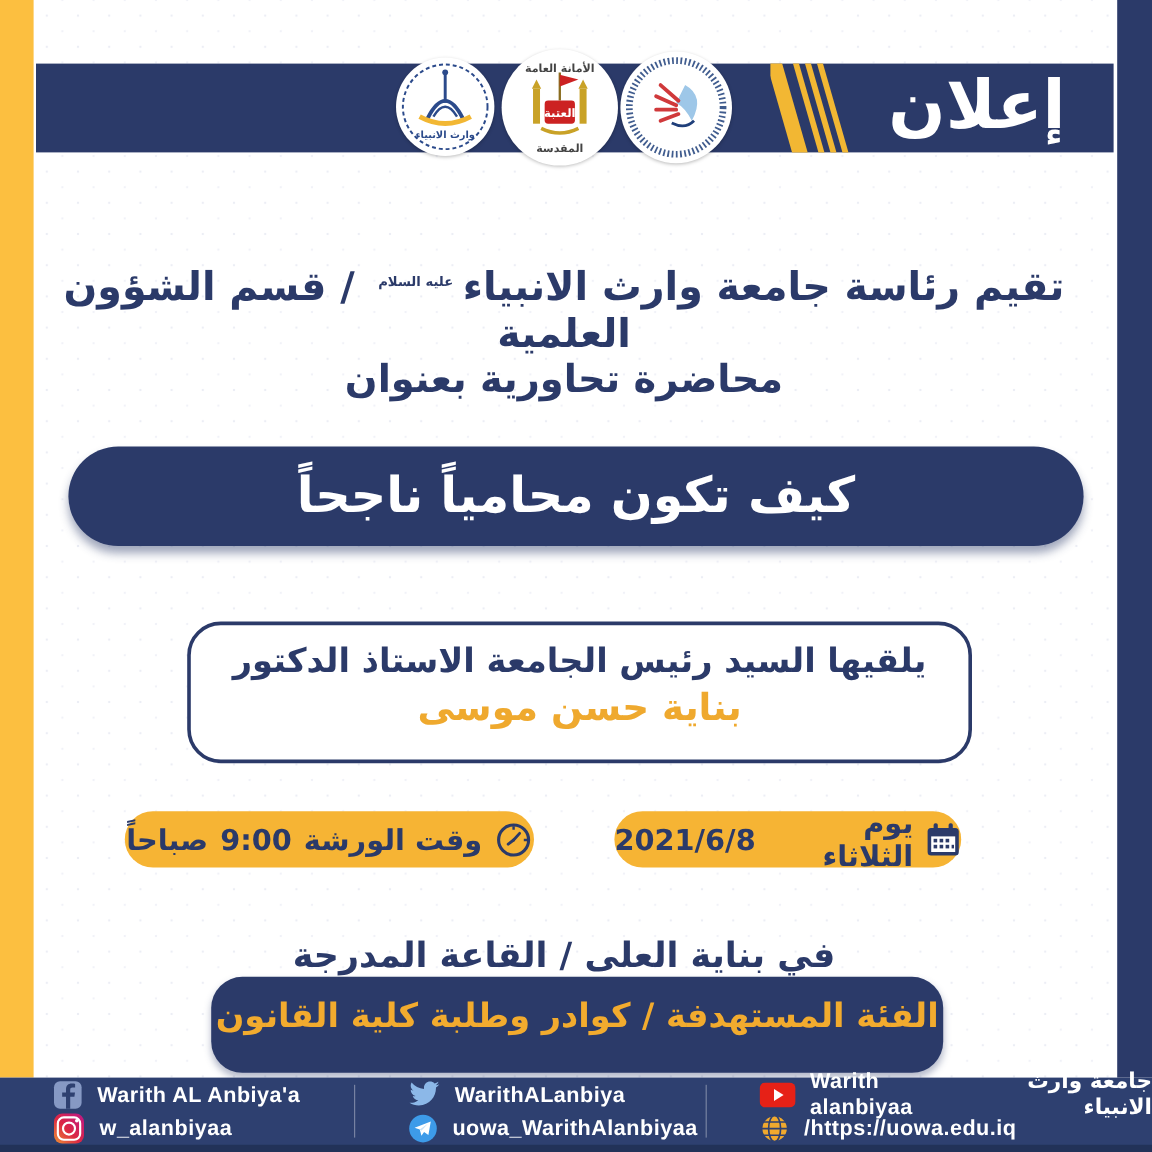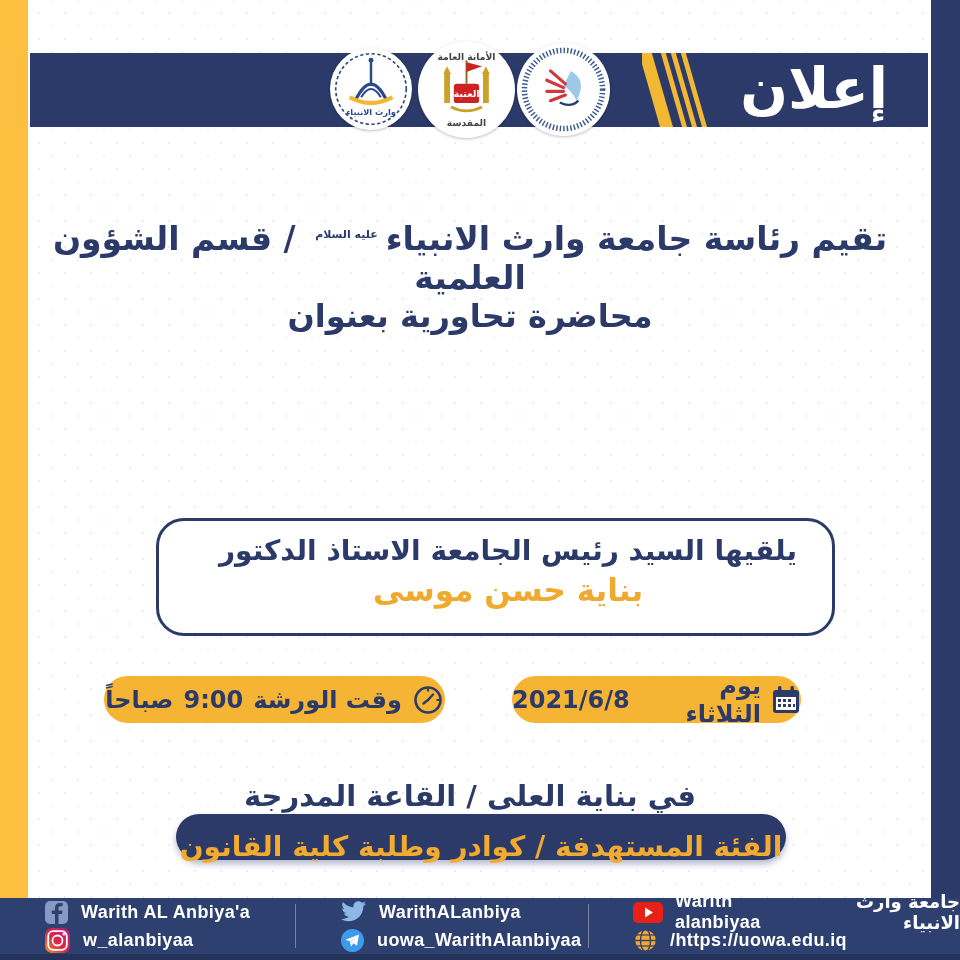--- a/index.html
+++ b/index.html
@@ -34,32 +34,32 @@
   
   .intro1{position:absolute;left:40px;right:60px;top:186px;text-align:center;direction:rtl;
     color:#2b3a69;font-size:33px;font-weight:bold;}
   .honorific{font-size:11px;font-weight:bold;vertical-align:super;margin:0 8px;}
   .intro2{position:absolute;left:40px;right:60px;top:281px;text-align:center;direction:rtl;
     color:#2b3a69;font-size:32px;font-weight:bold;margin-top:16px;}
   .title-pill{position:absolute;left:57px;top:372px;width:846px;height:83px;background:#2b3a69;
     border-radius:42px;box-shadow:0 6px 8px rgba(43,58,105,.45);
     color:#ffffff;font-size:41px;font-weight:bold;text-align:center;line-height:83px;direction:rtl;}
   .speaker-box{position:absolute;left:156px;top:518px;width:648px;height:112px;background:#ffffff;
-    border:3px solid #2b3a69;border-radius:28px;text-align:center;direction:rtl;padding-left:25px;}
+    border:3px solid #2b3a69;border-radius:28px;text-align:center;direction:rtl;}
   .speaker-line1{margin-top:13px;color:#2b3a69;font-size:28px;font-weight:bold;}
   .speaker-name{margin-top:5px;color:#efa92e;font-size:31px;font-weight:bold;}
   .pill{position:absolute;top:676px;height:47px;background:#f6b434;border-radius:24px;
     display:flex;align-items:center;justify-content:center;gap:10px;direction:rtl;
     color:#2b3a69;font-size:24px;font-weight:bold;}
   .pill-time{left:104px;width:341px;}
   .pill-date{left:512px;width:289px;}
   .pill svg{flex:0 0 auto;}
   .location{position:absolute;left:40px;right:60px;top:750px;text-align:center;direction:rtl;
     color:#2b3a69;font-size:29px;font-weight:bold;}
-  .target-pill{position:absolute;left:176px;top:814px;width:610px;height:46px;background:#2b3a69;
+  .target-pill{position:absolute;left:176px;top:814px;width:610px;height:80px;background:#2b3a69;
     border-radius:26px;color:#f2ab2e;font-size:28px;font-weight:bold;text-align:center;
     line-height:66px;direction:rtl;box-shadow:0 4px 6px rgba(43,58,105,.35);}
   
   .footer{position:absolute;left:0;top:898px;width:960px;height:62px;background:#2e4070;
     border-bottom:6px solid #223258;box-sizing:border-box;display:flex;color:#fff;}
   .fcol{display:flex;flex-direction:column;justify-content:center;gap:3px;padding-left:44px;box-sizing:border-box;}
   .fcol1{width:295px;}
   .fcol2{width:292px;}
   .fcol3{flex:1;}
   .fdiv{width:1px;height:44px;align-self:center;background:rgba(255,255,255,.35);}
@@ -125,20 +125,21 @@
         <div class="stripe s4"></div>
     </div>
 
     <div class="announce">إعلان</div>
   </header>
 
   <p class="intro1"><span>تقيم رئاسة جامعة وارث الانبياء</span><span class="honorific">عليه السلام</span> <span>/ قسم الشؤون العلمية</span></p>
 
   <p class="intro2">محاضرة تحاورية بعنوان</p>
 
+  <div class="title-pill">كيف تكون محامياً ناجحاً</div>
 
   <div class="speaker-box">
     <div class="speaker-line1">يلقيها السيد رئيس الجامعة الاستاذ الدكتور</div>
     <div class="speaker-name">بناية حسن موسى</div>
   </div>
 
   <div class="pill pill-time">
     <svg width="32" height="32" viewBox="0 0 32 32">
       <circle cx="16" cy="16" r="12.5" fill="none" stroke="#2b3a69" stroke-width="2.6"></circle>
       <line x1="16" y1="4.5" x2="16" y2="7.5" stroke="#2b3a69" stroke-width="2"></line>

